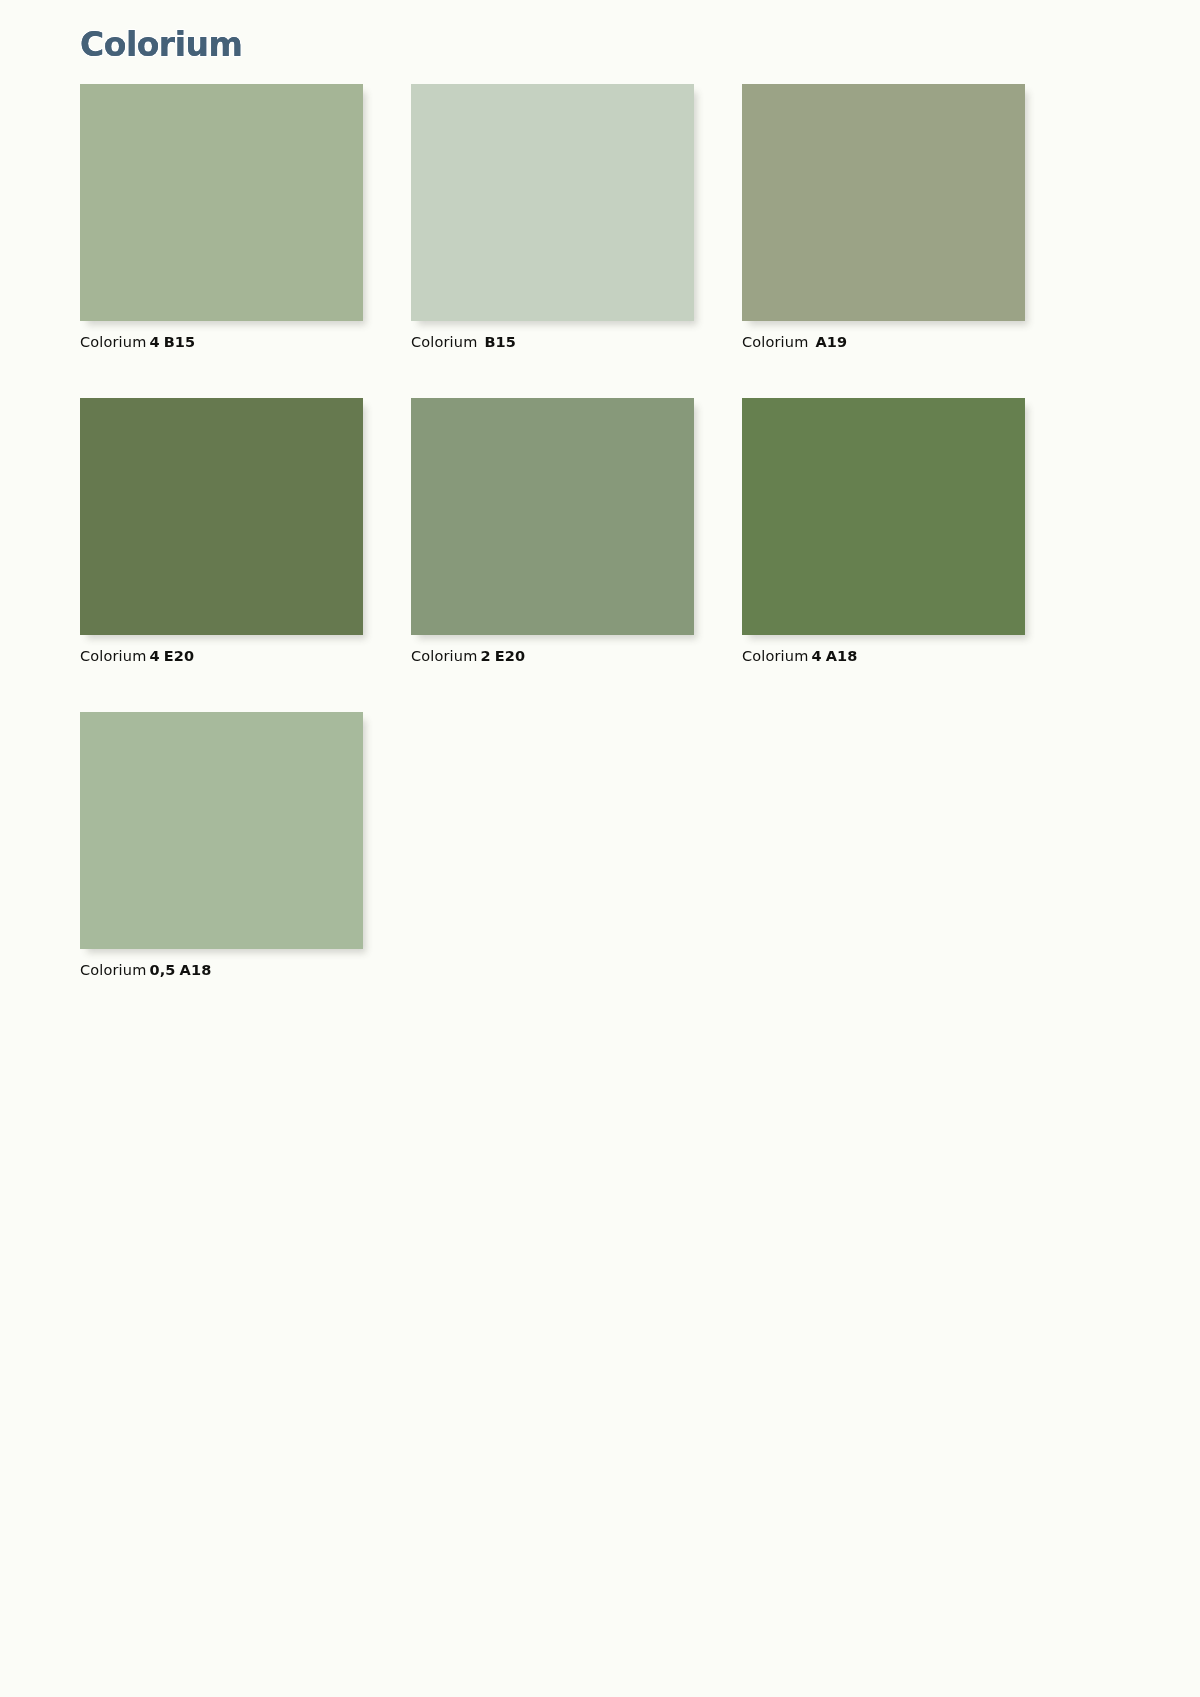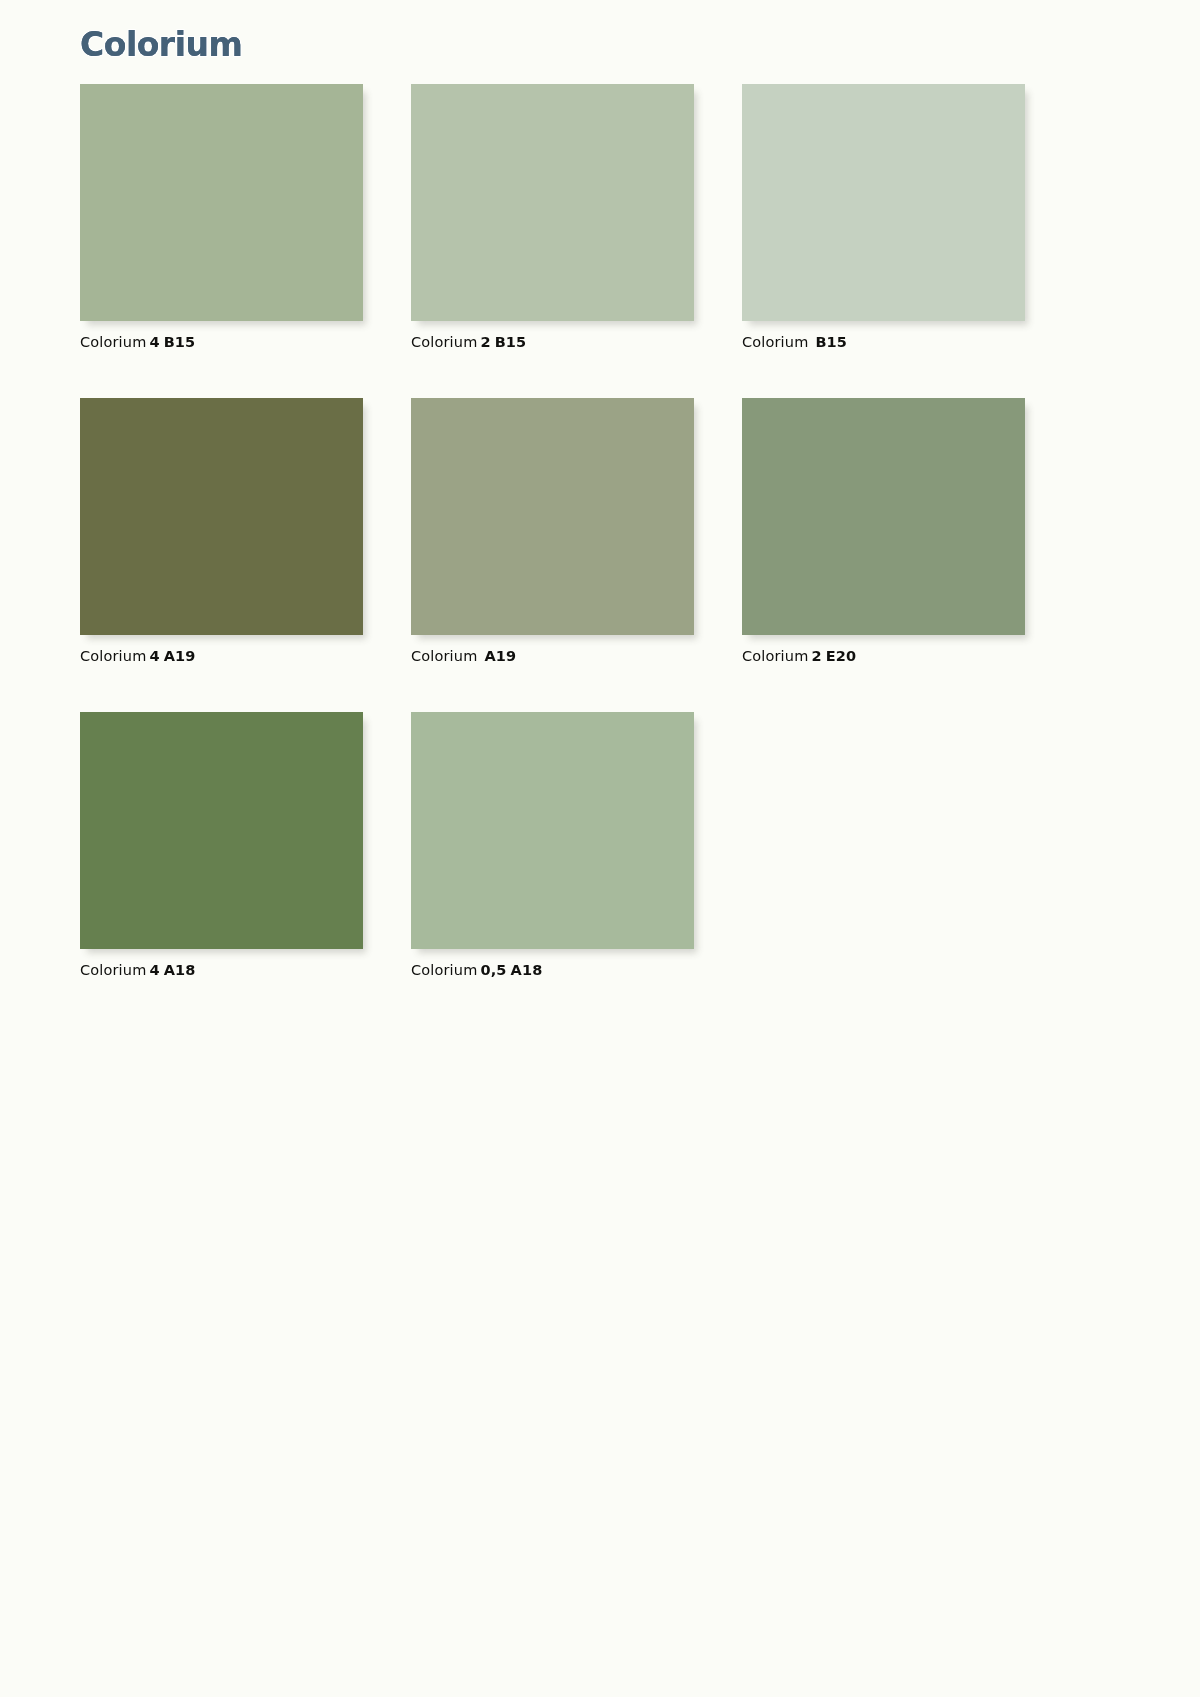--- a/index.html
+++ b/index.html
@@ -90,34 +90,30 @@
 <div class="page-header">
   <span class="logo" style="color: rgb(69, 97, 120);">Colorium</span>
 </div>
 
 <div class="swatch-grid">
     <div class="swatch-cell">
       <div class="swatch-chip" style="background: rgb(165, 181, 150);"></div>
       <div class="swatch-label"><span class="brand">Colorium</span><span class="strength">4</span><span class="code">B15</span></div>
     </div>
     <div class="swatch-cell">
-      <div class="swatch-chip" style="background: rgb(181, 195, 171);"></div>
-      <div class="swatch-label"><span class="brand">Colorium</span><span class="strength">2</span><span class="code">B15</span></div>
-    </div>
-    <div class="swatch-cell">
       <div class="swatch-chip" style="background: rgb(197, 209, 193);"></div>
       <div class="swatch-label"><span class="brand">Colorium</span><span class="strength"></span><span class="code">B15</span></div>
     </div>
     <div class="swatch-cell">
-      <div class="swatch-chip" style="background: rgb(106, 110, 70);"></div>
-      <div class="swatch-label"><span class="brand">Colorium</span><span class="strength">4</span><span class="code">A19</span></div>
+      <div class="swatch-chip" style="background: rgb(155, 163, 134);"></div>
+      <div class="swatch-label"><span class="brand">Colorium</span><span class="strength"></span><span class="code">A19</span></div>
     </div>
     <div class="swatch-cell">
-      <div class="swatch-chip" style="background: rgb(155, 163, 134);"></div>
-      <div class="swatch-label"><span class="brand">Colorium</span><span class="strength"></span><span class="code">A19</span></div>
+      <div class="swatch-chip" style="background: rgb(102, 121, 79);"></div>
+      <div class="swatch-label"><span class="brand">Colorium</span><span class="strength">4</span><span class="code">E20</span></div>
     </div>
     <div class="swatch-cell">
       <div class="swatch-chip" style="background: rgb(135, 153, 122);"></div>
       <div class="swatch-label"><span class="brand">Colorium</span><span class="strength">2</span><span class="code">E20</span></div>
     </div>
     <div class="swatch-cell">
       <div class="swatch-chip" style="background: rgb(102, 128, 79);"></div>
       <div class="swatch-label"><span class="brand">Colorium</span><span class="strength">4</span><span class="code">A18</span></div>
     </div>
     <div class="swatch-cell">

